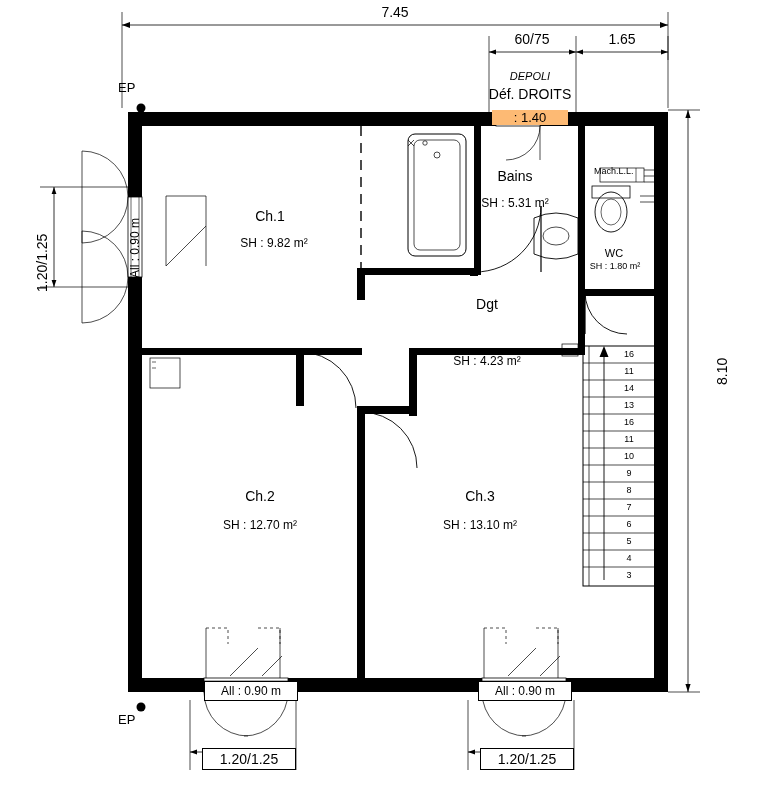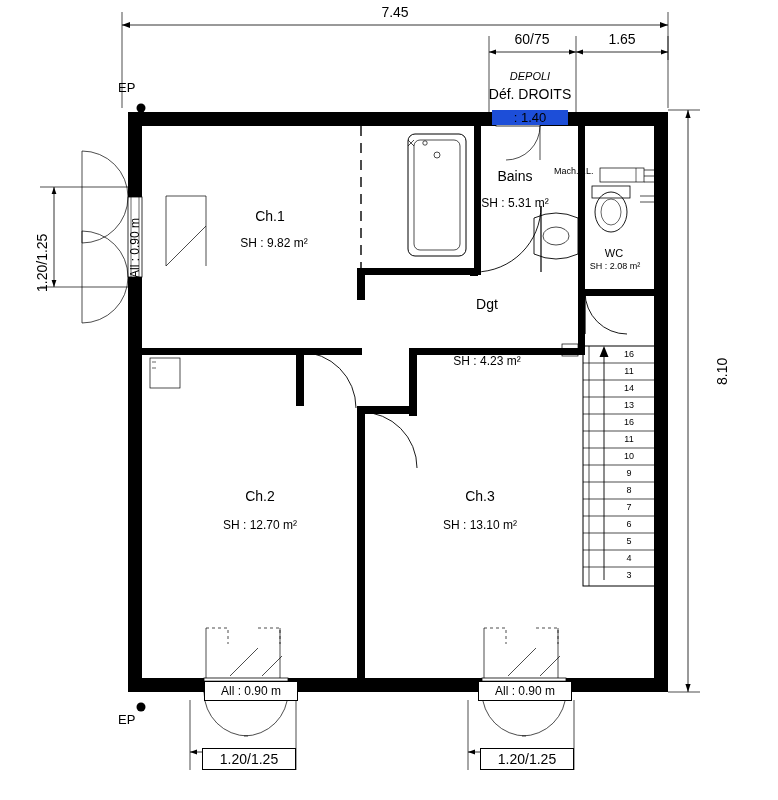--- a/index.html
+++ b/index.html
@@ -213,50 +213,50 @@
     <rect x="488" y="100" width="90" height="0.5" stroke="none" fill="none"></rect>
   </g>
 </svg>
 
 <div class="lbl dim ctr" style="left:355px;top:4px;width:80px;">7.45</div>
 <div class="lbl dim ctr" style="left:492px;top:31px;width:80px;">60/75</div>
 <div class="lbl dim ctr" style="left:582px;top:31px;width:80px;">1.65</div>
 
 <div class="lbl small ital ctr" style="left:480px;top:70px;width:100px;">DEPOLI</div>
 <div class="lbl ctr" style="left:468px;top:86px;width:124px;font-size:14px;">Déf. DROITS</div>
-<div class="lbl ctr" style="left:492px;top:110px;width:76px;font-size:13px;background:#1d4ed8;">: 1.40</div>
+<div class="lbl ctr" style="left:492px;top:110px;width:76px;font-size:13px;background:#fdba74;">: 1.40</div>
 
 <div class="lbl dim" style="left:714px;top:385px;"><span class="vert" style="display:inline-block;">8.10</span></div>
 
 <div class="lbl dim" style="left:34px;top:292px;"><span class="vert" style="display:inline-block;">1.20/1.25</span></div>
 
 <div class="lbl" style="left:128px;top:278px;font-size:12px;"><span class="vert" style="display:inline-block;">All : 0.90 m</span></div>
 
 <div class="lbl" style="left:118px;top:80px;font-size:13px;">EP</div>
 <div class="lbl" style="left:118px;top:712px;font-size:13px;">EP</div>
 
 <div class="lbl room-name ctr" style="left:200px;top:208px;width:140px;">Ch.1</div>
 <div class="lbl room-area ctr" style="left:204px;top:236px;width:140px;">SH : 9.82 m²</div>
 
 <div class="lbl room-name ctr" style="left:460px;top:168px;width:110px;">Bains</div>
 <div class="lbl room-area ctr" style="left:460px;top:196px;width:110px;">SH : 5.31 m²</div>
 
 <div class="lbl small ctr" style="left:586px;top:247px;width:56px;">WC</div>
-<div class="lbl tiny ctr" style="left:578px;top:261px;width:74px;">SH : 2.08 m²</div>
+<div class="lbl tiny ctr" style="left:578px;top:261px;width:74px;">SH : 1.80 m²</div>
 
 <div class="lbl room-name ctr" style="left:432px;top:296px;width:110px;">Dgt</div>
 <div class="lbl room-area ctr" style="left:432px;top:322px;width:110px;margin-top:32px;">SH : 4.23 m²</div>
 
 <div class="lbl room-name ctr" style="left:195px;top:488px;width:130px;">Ch.2</div>
 <div class="lbl room-area ctr" style="left:190px;top:518px;width:140px;">SH : 12.70 m²</div>
 
 <div class="lbl room-name ctr" style="left:415px;top:488px;width:130px;">Ch.3</div>
 <div class="lbl room-area ctr" style="left:410px;top:518px;width:140px;text-align:center;">SH : 13.10 m²</div>
 
-<div class="lbl tiny" style="left:554px;top:166px;">Mach.L.L.</div>
+<div class="lbl tiny" style="left:594px;top:166px;">Mach.L.L.</div>
 
 <div id="stair-numbers">
     <div class="lbl tiny ctr" style="left: 612px; top: 349px; width: 34px;">16</div>
     <div class="lbl tiny ctr" style="left: 612px; top: 366px; width: 34px;">11</div>
     <div class="lbl tiny ctr" style="left: 612px; top: 383px; width: 34px;">14</div>
     <div class="lbl tiny ctr" style="left: 612px; top: 400px; width: 34px;">13</div>
     <div class="lbl tiny ctr" style="left: 612px; top: 417px; width: 34px;">16</div>
     <div class="lbl tiny ctr" style="left: 612px; top: 434px; width: 34px;">11</div>
     <div class="lbl tiny ctr" style="left: 612px; top: 451px; width: 34px;">10</div>
     <div class="lbl tiny ctr" style="left: 612px; top: 468px; width: 34px;">9</div>

